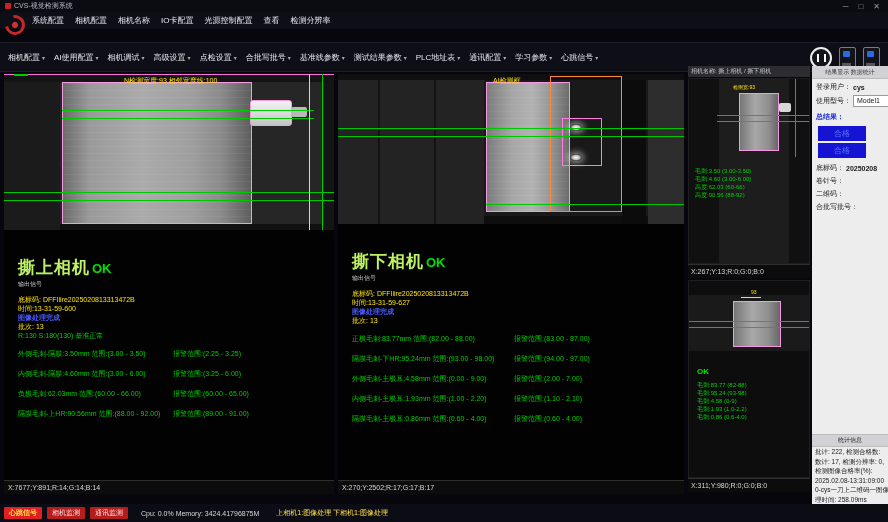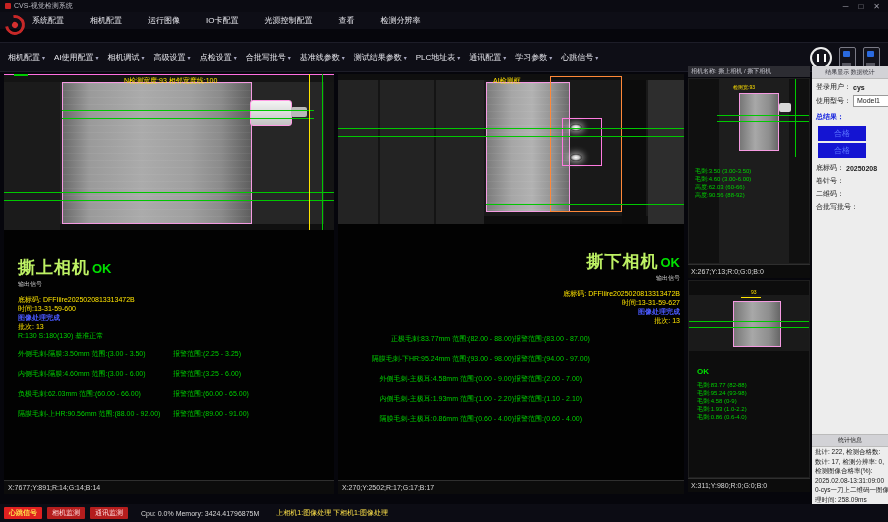--- a/index.html
+++ b/index.html
@@ -9,21 +9,21 @@
 
   
   .titlebar{position:absolute;top:0;left:0;width:888px;height:12px;background:#0b0b12;
             display:flex;align-items:center;padding:0 5px;box-sizing:border-box;color:#b8b8c0;font-size:7px;}
   .tb-ico{width:6px;height:6px;background:#c62222;border-radius:1px;margin-right:3px;flex:0 0 auto;}
   .tb-title{flex:1;white-space:nowrap;}
   .win-btns{display:flex;gap:10px;color:#9a9aa4;font-size:8px;padding-right:3px;}
 
   
   .menubar{position:absolute;top:12px;left:0;width:888px;height:17px;background:#0e0e16;color:#e9e9ef;
-           font-size:8px;display:flex;align-items:center;gap:26px;padding-left:32px;box-sizing:border-box;white-space:nowrap;}
+           font-size:8px;display:flex;align-items:center;gap:11px;padding-left:32px;box-sizing:border-box;white-space:nowrap;}
   .logo{position:absolute;left:5px;top:15px;width:20px;height:20px;border-radius:50%;box-sizing:border-box;
         border:3px solid #c62828;border-left-color:transparent;transform:rotate(35deg);z-index:5;}
   .logo::after{content:"";position:absolute;left:4px;top:4px;width:6px;height:6px;background:#d53030;border-radius:50%;}
 
   .runbar{position:absolute;top:29px;left:0;width:888px;height:13px;background:#0a0a10;color:#dfdfe6;
           font-size:8px;display:flex;align-items:center;padding-left:8px;box-sizing:border-box;}
 
   
   .toolbar{position:absolute;top:42px;left:0;width:888px;height:30px;background:#0e0e16;
            border-top:1px solid #1d1d28;border-bottom:1px solid #1d1d28;display:flex;align-items:center;
@@ -121,21 +121,21 @@
       <span>─</span>
       <span>□</span>
       <span>✕</span>
     </span>
   </div>
 
   <div class="logo"></div>
   <div class="menubar">
     <span>系统配置</span>
     <span>相机配置</span>
-    <span>运行图像</span>
+    <span>相机名称</span>
     <span>IO卡配置</span>
     <span>光源控制配置</span>
     <span>查看</span>
     <span>检测分辨率</span>
   </div>
 
 
   <div class="toolbar">
     <span class="ti">
         <span>相机配置</span>
@@ -240,21 +240,21 @@
           <div class="rrow">
               <span class="m">隔膜毛刺-上HR:90.56mm 范围:(88.00 - 92.00)</span>
               <span>报警范围:(89.00 - 91.00)</span>
             </div>
         </div>
       </div>
     </div>
     <div class="coordbar">X:7677;Y:891;R:14;G:14;B:14</div>
   </div>
 
-  <div class="view" style="left:338px;top:74px;width:346px;height:420px;text-align:right;">
+  <div class="view" style="left:338px;top:74px;width:346px;height:420px;">
     <div class="canvas" style="height:150px;background-color:#191919;background-image:linear-gradient(180deg,#0f0f0f 0,#0f0f0f 6px,rgba(0,0,0,0) 6px),linear-gradient(90deg,rgba(0,0,0,0) 40px,#141414 40px,#141414 42px,rgba(0,0,0,0) 42px),linear-gradient(90deg,rgba(0,0,0,0) 96px,#141414 96px,#141414 98px,rgba(0,0,0,0) 98px),linear-gradient(90deg,#232323 0,#232323 146px,rgba(0,0,0,0) 146px),linear-gradient(90deg,rgba(0,0,0,0) 284px,#0c0c0c 284px,#0c0c0c 308px,rgba(0,0,0,0) 308px),linear-gradient(90deg,rgba(0,0,0,0) 310px,#2d2d2d 310px),linear-gradient(0deg,#0e0e0e 0,#0e0e0e 8px,rgba(0,0,0,0) 8px);">
       <div class="part" style="left:148px;top:8px;width:84px;height:130px;background-image:repeating-linear-gradient(180deg,rgba(255,255,255,.05) 0,rgba(255,255,255,.05) 1px,rgba(0,0,0,0) 1px,rgba(0,0,0,0) 7px),linear-gradient(90deg,#7c7c7c 0%,#a6a6a6 30%,#b2b2b2 55%,#969696 78%,#6b6b6b 100%);"></div>
       <div class="orange-box" style="left:212px;top:2px;width:72px;height:136px;"></div>
       <div class="pink-box" style="left:224px;top:44px;width:40px;height:48px;"></div>
       <div class="glint" style="left:232px;top:50px;"></div>
       <div class="glint" style="left:232px;top:80px;"></div>
       <div class="hline" style="left:0;top:54px;width:346px;"></div>
       <div class="hline" style="left:0;top:62px;width:346px;"></div>
       <div class="hline" style="left:148px;top:130px;width:198px;"></div>
       <div class="anno" style="left:155px;top:2px;">AI检测框</div>

